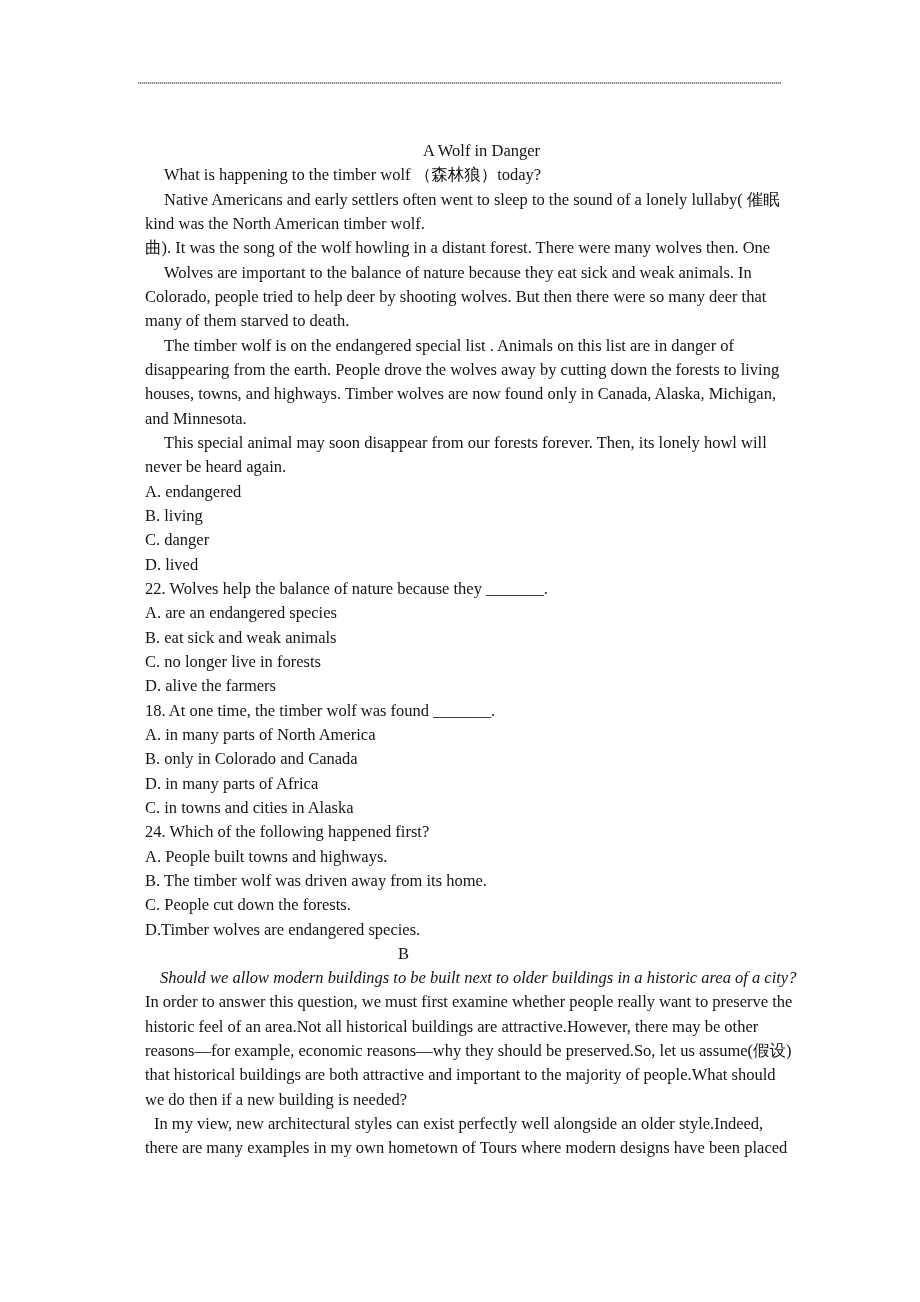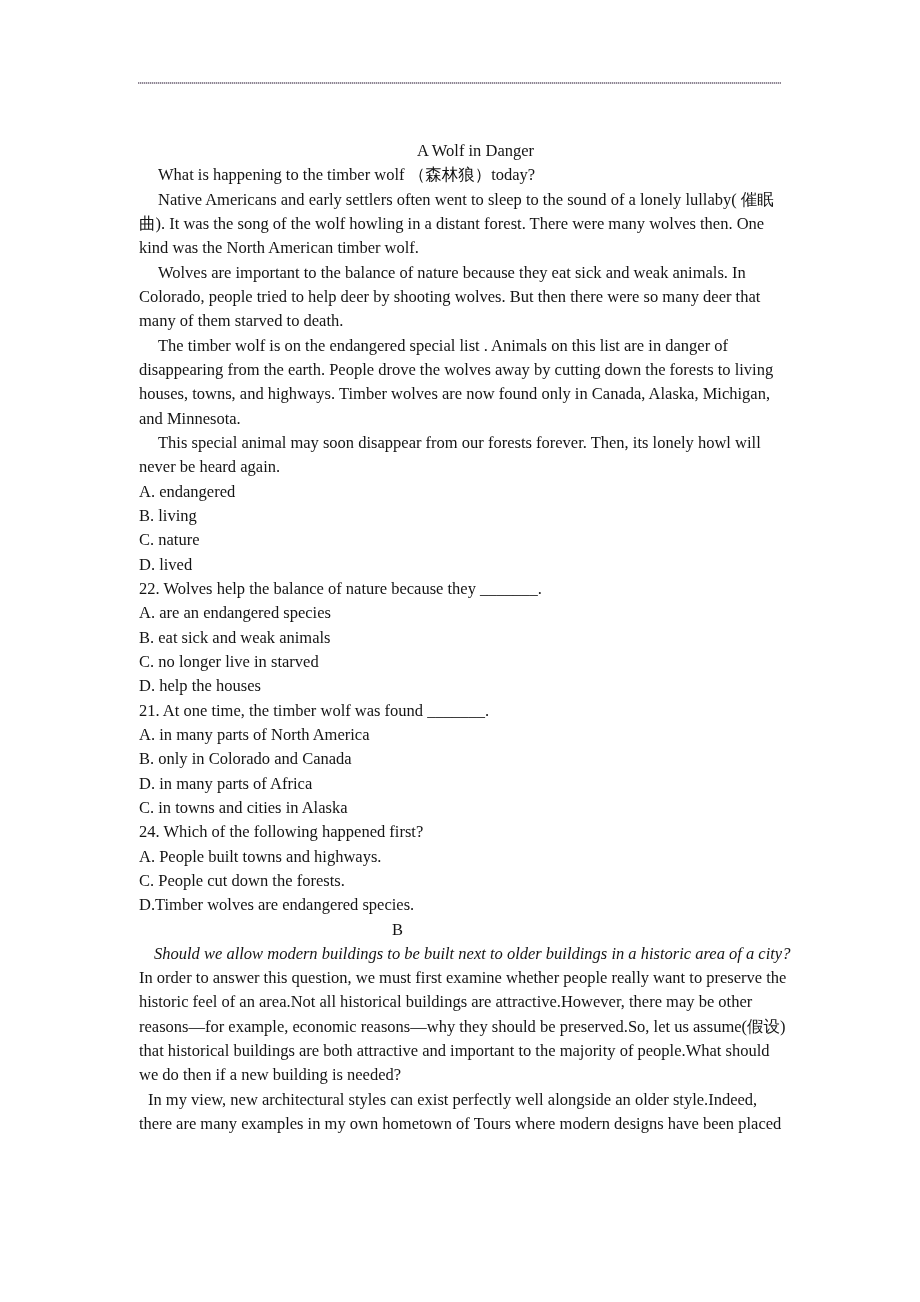--- a/index.html
+++ b/index.html
@@ -28,65 +28,67 @@
     position: absolute;
     left: 139px;
     top: 139px;
     width: 643px;
     font-size: 16.5px;
     line-height: 24.33px;
   }
   .line {
     white-space: pre;
     height: 24.33px;
+    margin-left: 6px;
   }
   
   .s-first   { padding-left: 19px; }
   .s-first-b { padding-left: 15px; font-style: italic; }
   .s-first-c { padding-left: 9px;  }
   
   .s-title   { padding-left: 278px; }
   .s-section { padding-left: 253px; }
 </style>
 </head>
 <body>
 
 <div class="page">
   <div class="header-rule"></div>
   <div class="content" id="content">
       <div class="line s-title">A Wolf in Danger</div>
       <div class="line s-first">What is happening to the timber wolf （森林狼）today?</div>
       <div class="line s-first">Native Americans and early settlers often went to sleep to the sound of a lonely lullaby( 催眠</div>
+      <div class="line ">kind was the North American timber wolf.</div>
       <div class="line ">曲). It was the song of the wolf howling in a distant forest. There were many wolves then. One</div>
-      <div class="line ">kind was the North American timber wolf.</div>
       <div class="line s-first">Wolves are important to the balance of nature because they eat sick and weak animals. In</div>
       <div class="line ">Colorado, people tried to help deer by shooting wolves. But then there were so many deer that</div>
       <div class="line ">many of them starved to death.</div>
       <div class="line s-first">The timber wolf is on the endangered special list . Animals on this list are in danger of</div>
       <div class="line ">disappearing from the earth. People drove the wolves away by cutting down the forests to living</div>
       <div class="line ">houses, towns, and highways. Timber wolves are now found only in Canada, Alaska, Michigan,</div>
       <div class="line ">and Minnesota.</div>
       <div class="line s-first">This special animal may soon disappear from our forests forever. Then, its lonely howl will</div>
       <div class="line ">never be heard again.</div>
       <div class="line ">A. endangered</div>
       <div class="line ">B. living</div>
-      <div class="line ">C. nature</div>
+      <div class="line ">C. danger</div>
       <div class="line ">D. lived</div>
       <div class="line ">22. Wolves help the balance of nature because they _______.</div>
       <div class="line ">A. are an endangered species</div>
       <div class="line ">B. eat sick and weak animals</div>
-      <div class="line ">C. no longer live in starved</div>
-      <div class="line ">D. help the houses</div>
-      <div class="line ">21. At one time, the timber wolf was found _______.</div>
+      <div class="line ">C. no longer live in forests</div>
+      <div class="line ">D. alive the farmers</div>
+      <div class="line ">18. At one time, the timber wolf was found _______.</div>
       <div class="line ">A. in many parts of North America</div>
       <div class="line ">B. only in Colorado and Canada</div>
       <div class="line ">D. in many parts of Africa</div>
       <div class="line ">C. in towns and cities in Alaska</div>
       <div class="line ">24. Which of the following happened first?</div>
       <div class="line ">A. People built towns and highways.</div>
+      <div class="line ">B. The timber wolf was driven away from its home.</div>
       <div class="line ">C. People cut down the forests.</div>
       <div class="line ">D.Timber wolves are endangered species.</div>
       <div class="line s-section">B</div>
       <div class="line s-first-b">Should we allow modern buildings to be built next to older buildings in a historic area of a city?</div>
       <div class="line ">In order to answer this question, we must first examine whether people really want to preserve the</div>
       <div class="line ">historic feel of an area.Not all historical buildings are attractive.However, there may be other</div>
       <div class="line ">reasons—for example, economic reasons—why they should be preserved.So, let us assume(假设)</div>
       <div class="line ">that historical buildings are both attractive and important to the majority of people.What should</div>
       <div class="line ">we do then if a new building is needed?</div>
       <div class="line s-first-c">In my view, new architectural styles can exist perfectly well alongside an older style.Indeed,</div>

